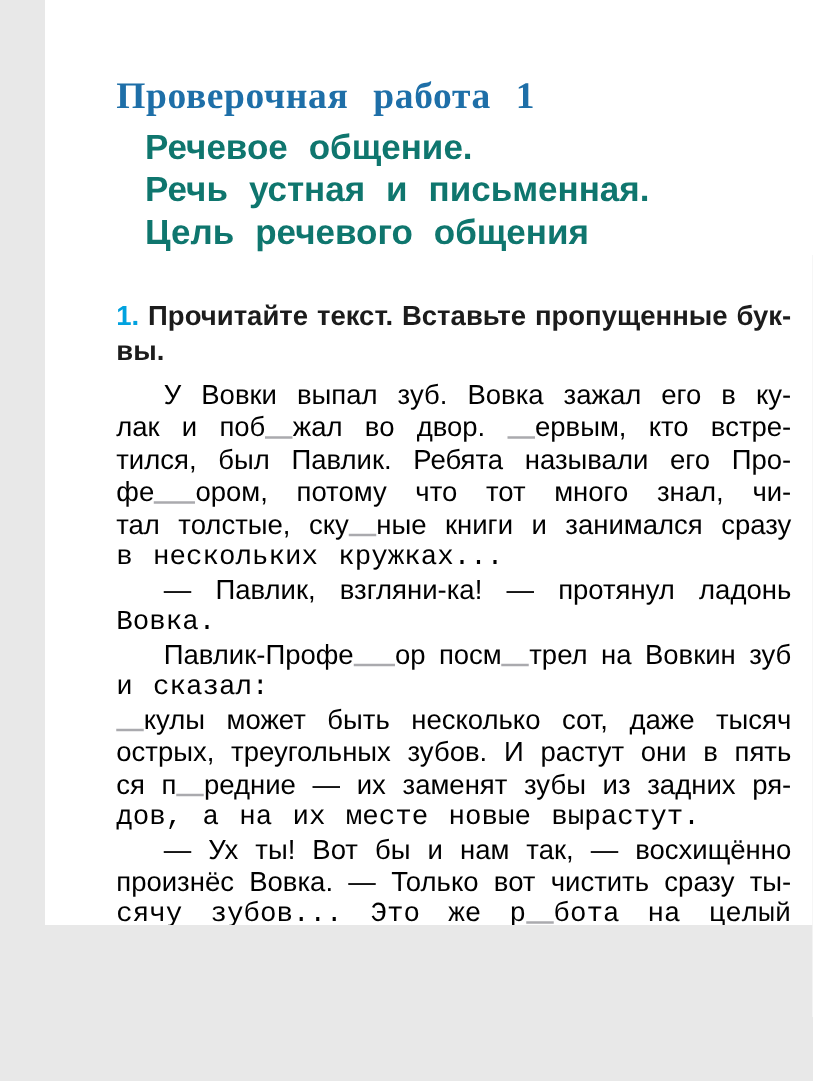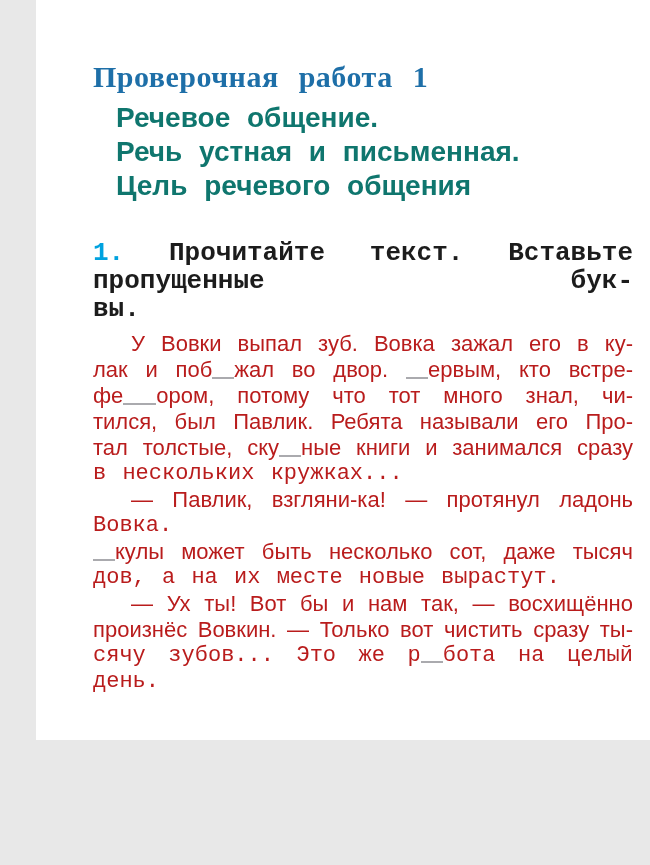--- a/index.html
+++ b/index.html
@@ -24,37 +24,37 @@
     margin:8px 0 0 80px;
     font-family:"Liberation Sans", sans-serif;
     font-weight:bold;
     font-size:28px;
     line-height:34px;
     word-spacing:9px;
   }
   .task{
     margin:36px 0 0 57px;
     width:540px;
-    font-family:Liberation Mono, monospace;
+    font-family:Liberation Sans, sans-serif;
     font-weight:bold;
-    font-size:26px;
+    font-size:22px;
     line-height:28px;
     color:#1c1c1c;
   }
   .t-line.just{
     text-align:justify;
     text-align-last:justify;
   }
   .task-num{font-weight:bold;}
   .body-text{
     margin:8px 0 0 57px;
     width:540px;
     font-size:22px;
     line-height:26px;
-    color:#b91c1c;
+    color:#000000;
     word-spacing:3px;
   }
   .b-line{
     text-align:justify;
     text-align-last:justify;
     white-space:normal;
   }
   .b-line.last{
     text-align-last:left;
     font-family:Liberation Mono, monospace;
@@ -93,28 +93,32 @@
     <div class="t-line just">
       <span class="task-num" style="color: rgb(0, 162, 223);">1.</span>
       <span>Прочитайте текст. Вставьте пропущенные бук-</span>
     </div>
     <div class="t-line">вы.</div>
   </div>
 
   <div class="body-text" id="body-text">
       <div class="b-line first">У Вовки выпал зуб. Вовка зажал его в ку-</div>
       <div class="b-line">лак и поб<span class="gap" style="width: 22px; border-bottom-color: rgb(170, 170, 174);"></span>жал во двор. <span class="gap" style="width: 22px; border-bottom-color: rgb(170, 170, 174);"></span>ервым, кто встре-</div>
+      <div class="b-line">тился, был Павлик. Ребята называли его Про-</div>
       <div class="b-line">фе<span class="gap" style="width: 33px; border-bottom-color: rgb(170, 170, 174);"></span>ором, потому что тот много знал, чи-</div>
-      <div class="b-line">тился, был Павлик. Ребята называли его Про-</div>
       <div class="b-line">тал толстые, ску<span class="gap" style="width: 22px; border-bottom-color: rgb(170, 170, 174);"></span>ные книги и занимался сразу</div>
       <div class="b-line last">в нескольких кружках...</div>
       <div class="b-line first">— Павлик, взгляни-ка! — протянул ладонь</div>
       <div class="b-line last">Вовка.</div>
+      <div class="b-line first">Павлик-Профе<span class="gap" style="width: 33px; border-bottom-color: rgb(170, 170, 174);"></span>ор посм<span class="gap" style="width: 22px; border-bottom-color: rgb(170, 170, 174);"></span>трел на Вовкин зуб</div>
+      <div class="b-line last">и сказал:</div>
       <div class="b-line"><span class="gap" style="width: 22px; border-bottom-color: rgb(170, 170, 174);"></span>кулы может быть несколько сот, даже тысяч</div>
+      <div class="b-line">острых, треугольных зубов. И растут они в пять</div>
+      <div class="b-line">ся п<span class="gap" style="width: 22px; border-bottom-color: rgb(170, 170, 174);"></span>редние — их заменят зубы из задних ря-</div>
       <div class="b-line last">дов, а на их месте новые вырастут.</div>
       <div class="b-line first">— Ух ты! Вот бы и нам так, — восхищённо</div>
-      <div class="b-line">произнёс Вовкин. — Только вот чистить сразу ты-</div>
+      <div class="b-line">произнёс Вовка. — Только вот чистить сразу ты-</div>
       <div class="b-line last">сячу зубов... Это же р<span class="gap" style="width: 22px; border-bottom-color: rgb(170, 170, 174);"></span>бота на целый день.</div>
     </div>
 
   <div class="pageno">3</div>
 
 </div>
 
 </body></html>

